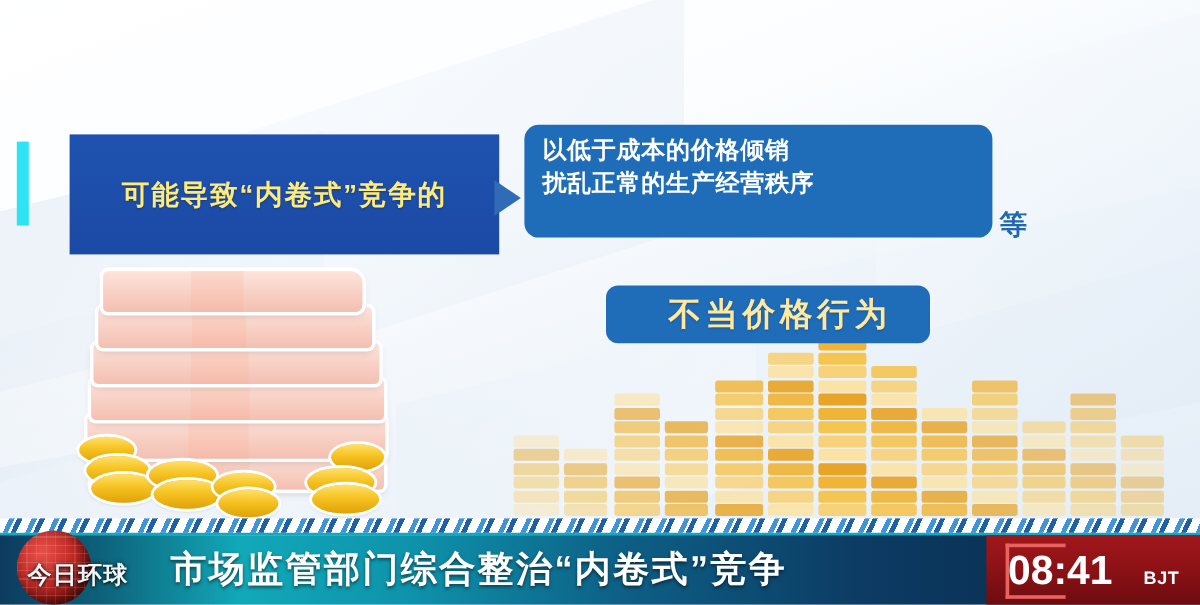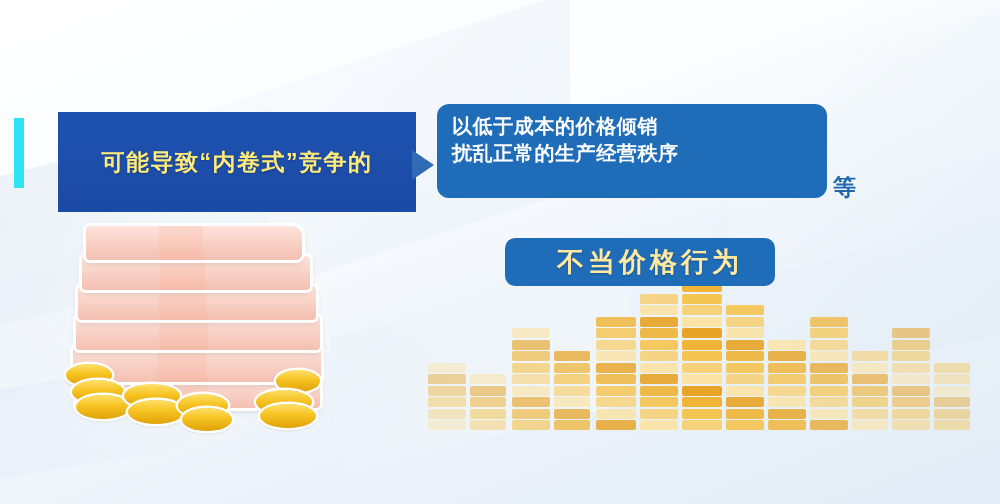--- a/index.html
+++ b/index.html
@@ -416,14 +416,28 @@
   <div class="content-box">
     <div class="content-line">以低于成本的价格倾销</div>
     <div class="content-line">扰乱正常的生产经营秩序</div>
   </div>
   <div class="deng">等</div>
 
   <div class="pill">
     <div class="pill-text">不当价格行为</div>
   </div>
 
+  <div class="banner">
+    <div class="stripe-tape"></div>
+    <div class="banner-body"></div>
+    <div class="globe-logo">
+      <div class="globe-ball"></div>
+      <div class="globe-text">今日环球</div>
+    </div>
+    <div class="headline">市场监管部门综合整治“内卷式”竞争</div>
+    <div class="clock-block">
+      <div class="clock-bracket"></div>
+      <div class="clock-time">08:41</div>
+      <div class="clock-tz">BJT</div>
+    </div>
+  </div>
 
 </div>
 
 </body></html>

